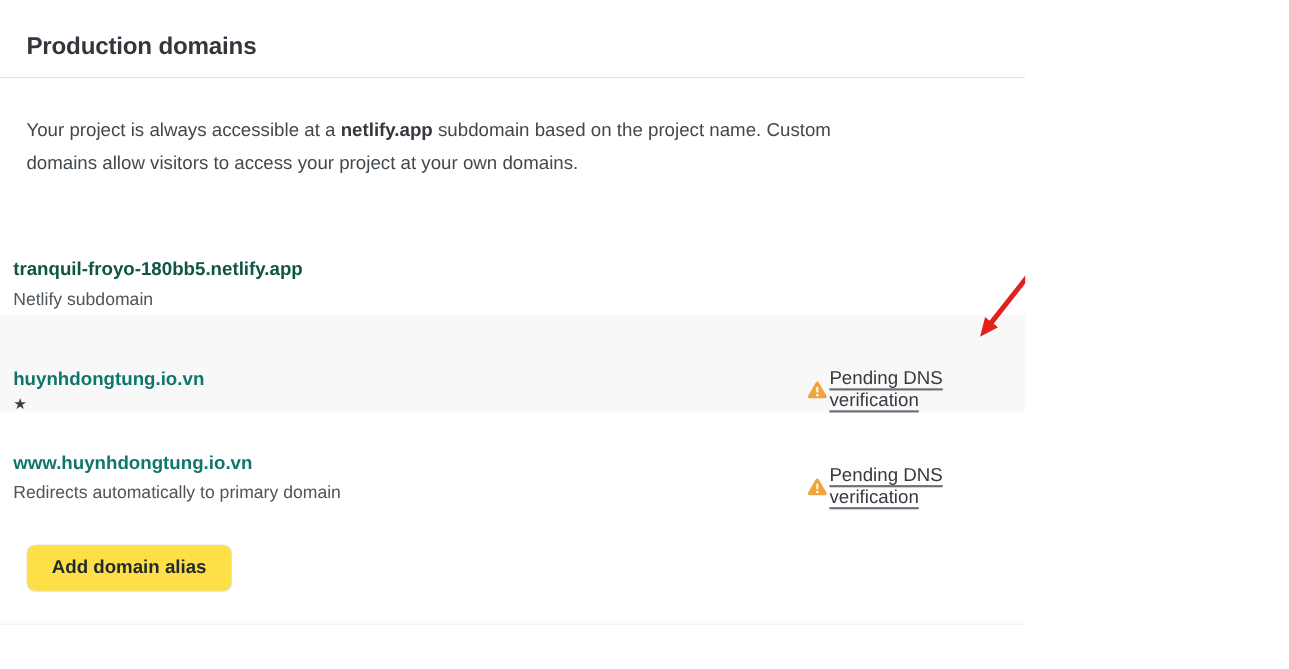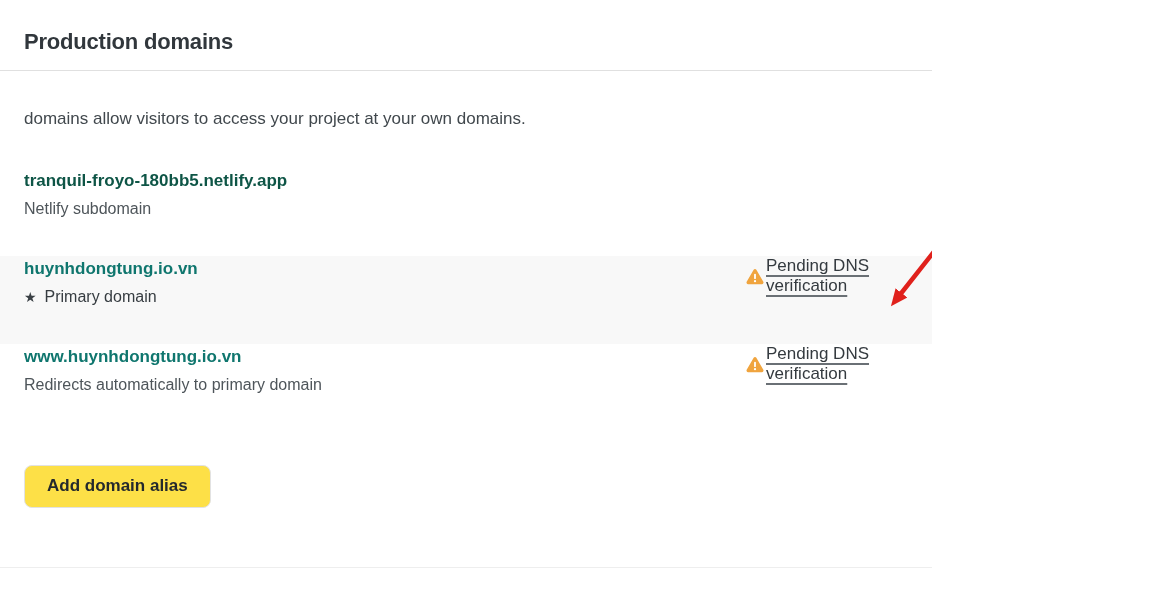--- a/index.html
+++ b/index.html
@@ -34,23 +34,23 @@
     font-size: 17px;
     line-height: 30px;
     color: #41484d;
   }
   .intro .b { font-weight: 700; color: #33393e; }
   .intro-line { white-space: nowrap; }
 
   .domain-list { margin-top: 34px; }
   .domain-row {
     display: flex;
-    align-items: flex-start;
+    align-items: flex-end;
     height: 88px;
-    padding: 0 24px;
+    padding: 0 12px;
   }
   .domain-row.alt { background: #f8f8f8; }
   .row-left { width: 722px; flex: 0 0 722px; }
   .domain-name {
     font-size: 17px;
     line-height: 25px;
     font-weight: 700;
   }
   .domain-name.green { color: #0e5546; cursor: pointer; }
   .domain-name.gray  { color: #0f766e; }
@@ -112,38 +112,38 @@
 </style>
 </head>
 <body>
 
 <div class="page">
 
   <div class="section-title">Production domains</div>
   <hr class="title-divider">
 
   <div class="intro">
+    <div class="intro-line"><span>Your project is always accessible at a </span><span class="b">netlify.app</span><span> subdomain based on the project name. Custom</span></div>
     <div class="intro-line">domains allow visitors to access your project at your own domains.</div>
   </div>
 
   <div class="domain-list">
 
     <div class="domain-row">
       <div class="row-left">
         <div class="domain-name green">tranquil-froyo-180bb5.netlify.app</div>
         <div class="domain-sub">Netlify subdomain</div>
       </div>
     </div>
 
     <div class="domain-row alt">
       <div class="row-left">
         <div class="domain-name gray">huynhdongtung.io.vn</div>
         <div class="domain-sub dark">
           <span class="star">★</span>
-          <span>Primary domain</span>
         </div>
       </div>
       <div class="row-status">
         <span class="warn-icon">
           <svg width="18" height="17" viewBox="0 0 24 22">
             <path d="M10.2 1.9 L0.9 18.0 c-0.8 1.4 0.2 3.2 1.9 3.2 h18.4 c1.7 0 2.7-1.8 1.9-3.2 L13.8 1.9 c-0.8-1.4-2.8-1.4-3.6 0 Z" fill="#f0a43e"></path>
             <rect x="10.8" y="7.2" width="2.4" height="7.2" rx="1.2" fill="#ffffff"></rect>
             <circle cx="12" cy="17.3" r="1.5" fill="#ffffff"></circle>
           </svg>
         </span>

